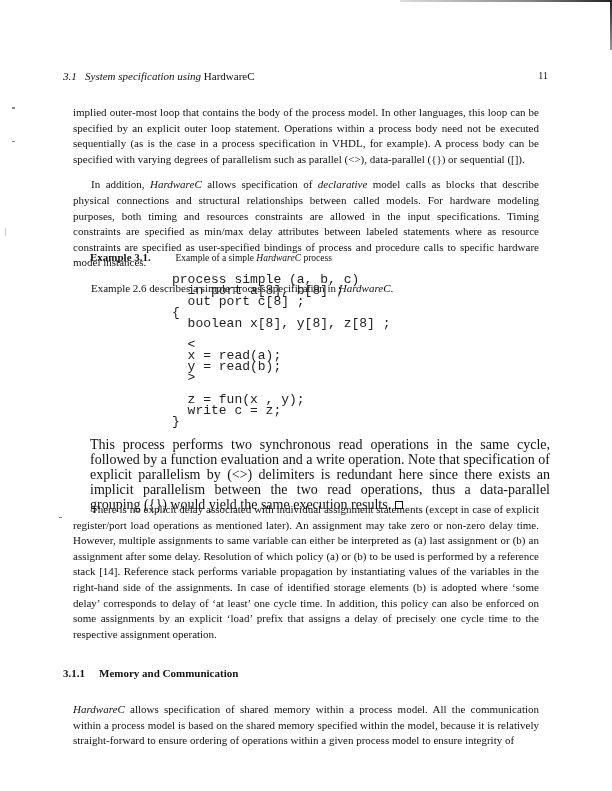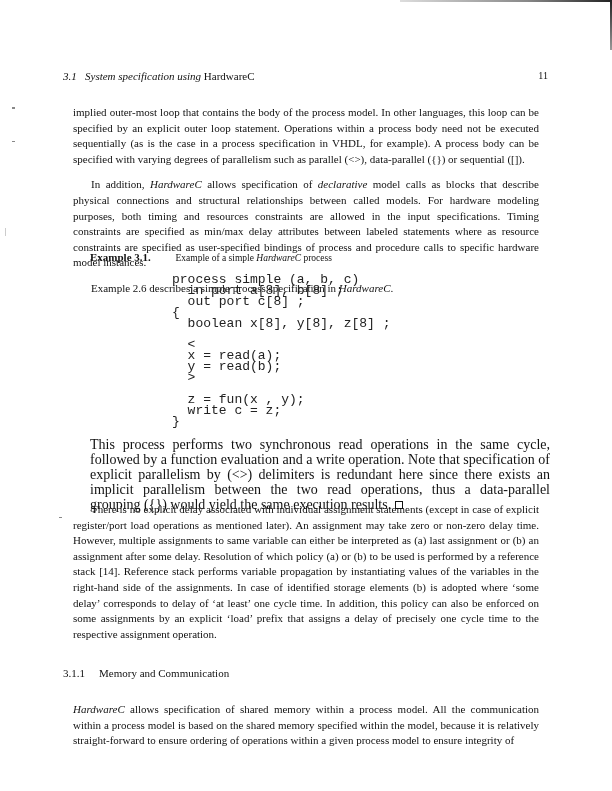--- a/index.html
+++ b/index.html
@@ -42,21 +42,21 @@
   }
   .example-body {
     position: absolute; left: 90px; top: 437px; width: 460px;
     font-size: 14px; line-height: 15px; text-align: justify;
   }
   .qed {
     display: inline-block; width: 6px; height: 6px;
     border: 1px solid #111; margin-left: 4px; vertical-align: 0px;
   }
   .section-heading {
-    position: absolute; left: 63px; top: 667px; font-size: 11px; font-weight: normal;
+    position: absolute; left: 63px; top: 667px; font-size: 11px; font-weight: bold;
   }
   .section-heading .sec-num { margin-right: 14px; }
   i { font-style: italic; }
 </style>
 </head>
 <body>
 
 <div class="scan-top-edge"></div>
 <div class="scan-right-edge"></div>
 <div class="margin-mark" style="left:12px;top:107px;width:3px;height:2px;"></div>

